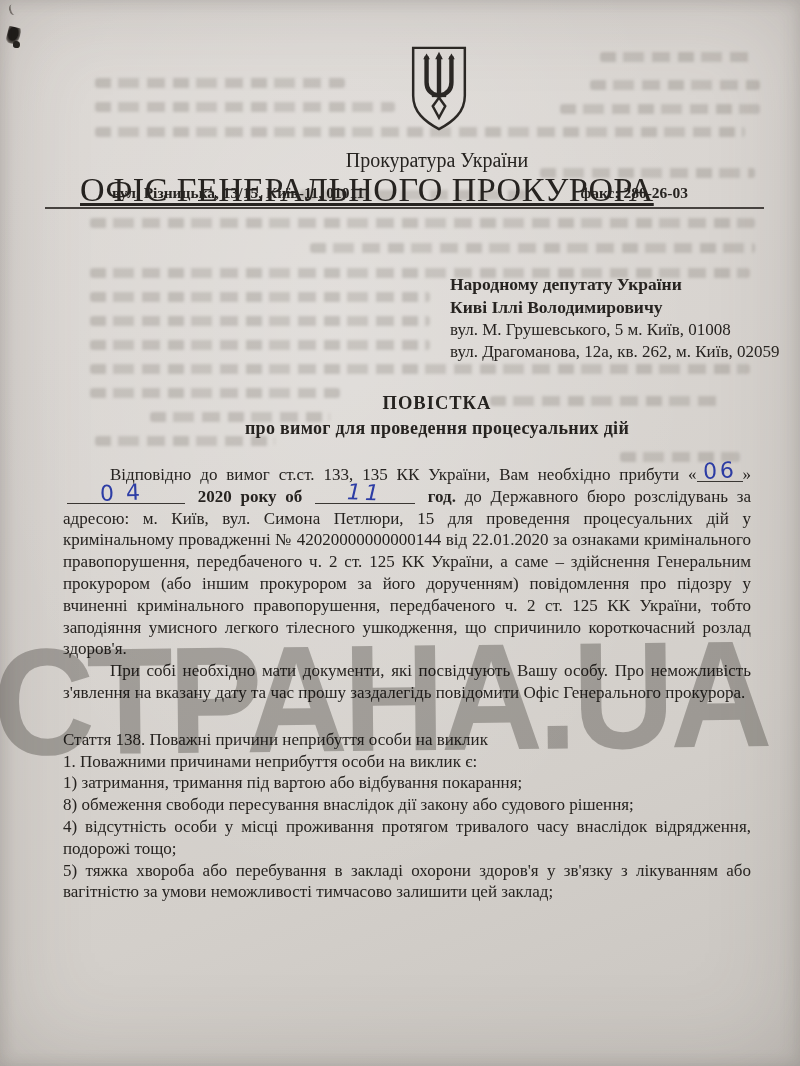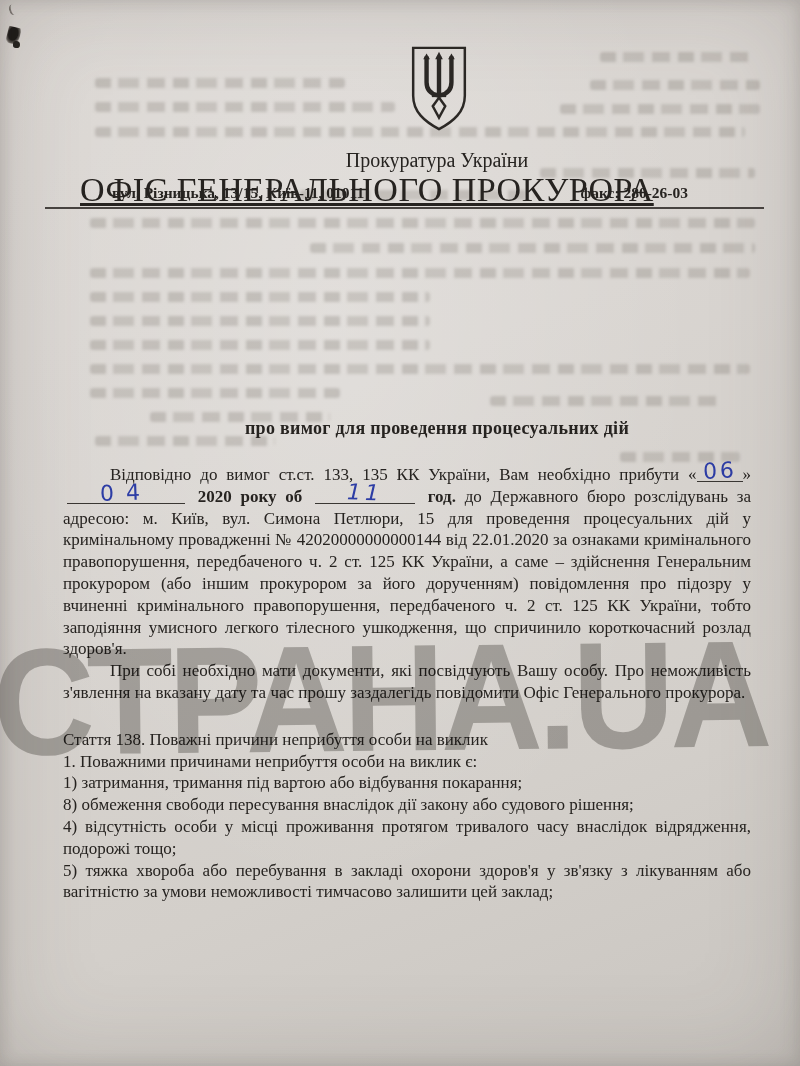--- a/index.html
+++ b/index.html
@@ -117,21 +117,28 @@
   </svg>
   <div class="org1">Прокуратура України</div>
   <div class="org2">ОФІС ГЕНЕРАЛЬНОГО ПРОКУРОРА</div>
   <div class="addr-row">
     <span>вул. Різницька, 13/15, Київ-11, 01011</span>
     <span>факс: 280-26-03</span>
   </div>
   <div class="rule"></div>
 
 
+  <div class="addressee">
+    <div class="bold">Народному депутату України</div>
+    <div class="bold">Киві Іллі Володимировичу</div>
+    <div>вул. М. Грушевського, 5 м. Київ, 01008</div>
+    <div>вул. Драгоманова, 12а, кв. 262, м. Київ, 02059</div>
+  </div>
 
+  <div class="doc-title">ПОВІСТКА</div>
   <div class="doc-subtitle">про вимог для проведення процесуальних дій</div>
 
   <div class="bodytext">
     <p class="para"><span>Відповідно до вимог ст.ст. 133, 135 КК України, Вам необхідно прибути «</span><span class="blank blank-day"><span class="hand hand-day-inner">06</span></span><span>»</span> <span class="blank blank-month"><span class="hand hand-month-inner">04</span></span> <span class="b">2020 року об</span> <span class="blank blank-hour"><span class="hand hand-hour-inner">11</span></span> <span class="b">год.</span> <span>до Державного бюро розслідувань за адресою: м. Київ, вул. Симона Петлюри, 15 для проведення процесуальних дій у кримінальному провадженні № 42020000000000144 від 22.01.2020 за ознаками кримінального правопорушення, передбаченого ч. 2 ст. 125 КК України, а саме – здійснення Генеральним прокурором (або іншим прокурором за його дорученням) повідомлення про підозру у вчиненні кримінального правопорушення, передбаченого ч. 2 ст. 125 КК України, тобто заподіяння умисного легкого тілесного ушкодження, що спричинило короткочасний розлад здоров'я.</span></p>
     <p class="para">При собі необхідно мати документи, які посвідчують Вашу особу. Про неможливість з'явлення на вказану дату та час прошу заздалегідь повідомити Офіс Генерального прокурора.</p>
     <p class="article-heading">Стаття 138. Поважні причини неприбуття особи на виклик</p>
     <div>
         <p class="item">1. Поважними причинами неприбуття особи на виклик є:</p>
         <p class="item">1) затримання, тримання під вартою або відбування покарання;</p>
         <p class="item">8) обмеження свободи пересування внаслідок дії закону або судового рішення;</p>

